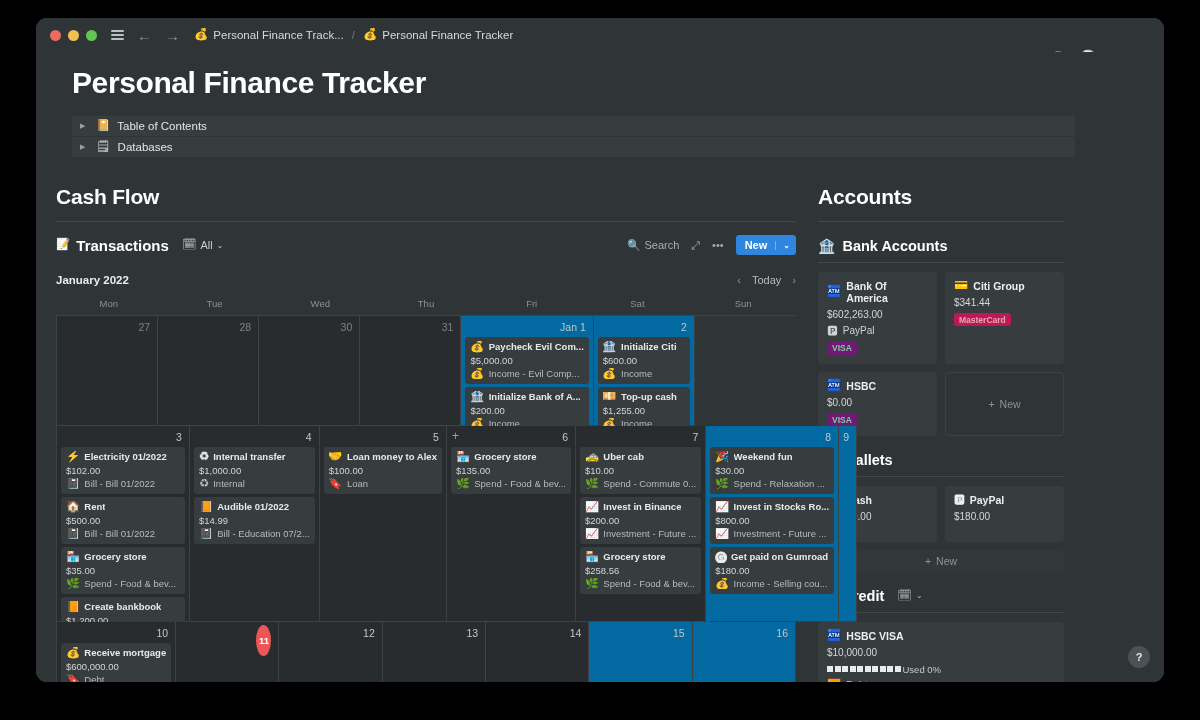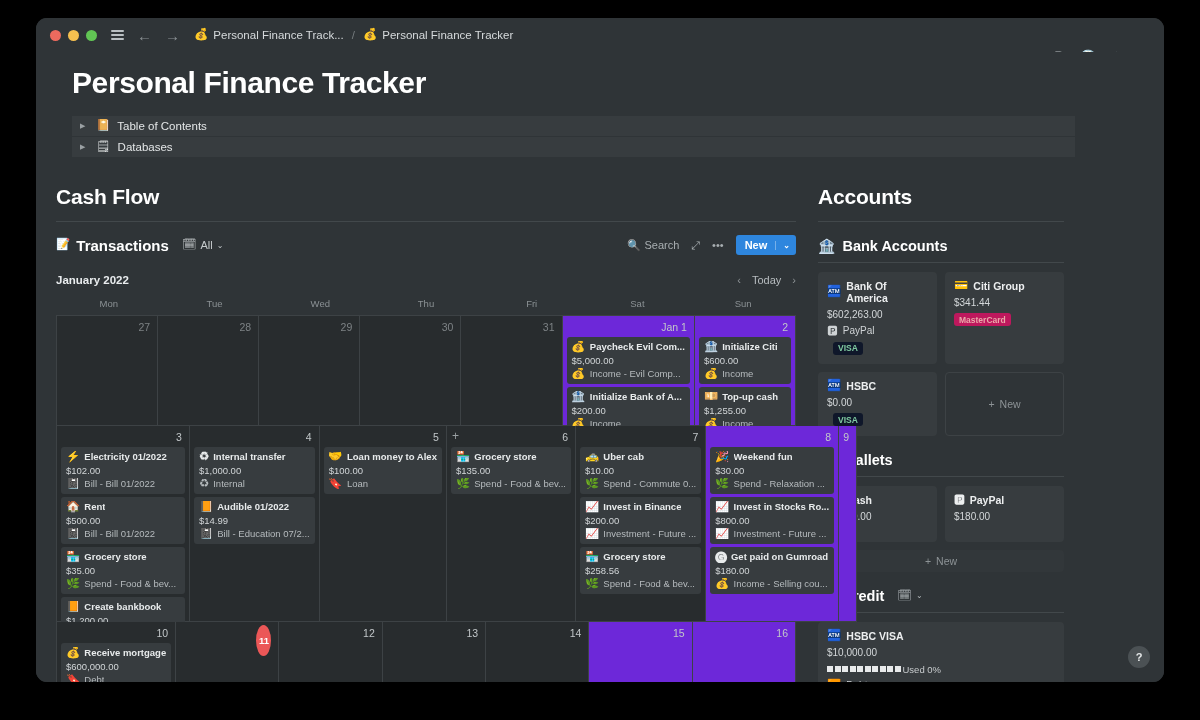--- a/index.html
+++ b/index.html
@@ -105,21 +105,21 @@
   .dow-row { display: grid; grid-template-columns: repeat(7, 1fr); margin-top: 6px; }
   .dow { font-size: 9.5px; color: #8b9194; text-align: center; padding-bottom: 6px; }
 
   .cal-grid { border-top: 1px solid #3d4245; border-left: 1px solid #3d4245; }
   .week { display: grid; grid-template-columns: repeat(7, 1fr); }
   .cell {
     border-right: 1px solid #3d4245; border-bottom: 1px solid #3d4245;
     background: #282c2e; padding: 4px 4px 6px 4px; position: relative;
     min-height: 28px;
   }
-  .cell.weekend { background: #6d28d9; }
+  .cell.weekend { background: #0369a1; }
   .cell.h110 { height: 110px; }
   .cell.h196 { height: 196px; }
   .cell.h90  { height: 90px; }
   .daynum {
     font-size: 10.5px; color: #c2c7c9; text-align: right; height: 14px;
     line-height: 14px; padding-right: 3px;
   }
   .daynum.dim { color: #7d8285; }
   .daynum.today-wrap { display: flex; justify-content: flex-end; }
   .today-pill {
@@ -161,21 +161,21 @@
     min-height: 56px;
   }
   .card.wide { grid-column: 1 / -1; }
   .card .ct { font-size: 10.5px; font-weight: 700; color: #eceeef;
               display: flex; align-items: center; gap: 5px; }
   .card .cb { font-size: 10px; color: #d4d8da; margin-top: 5px; }
   .card .cl { font-size: 10px; color: #cfd3d5; margin-top: 5px;
               display: flex; align-items: center; gap: 5px; }
   .tag { display: inline-block; font-size: 8.5px; font-weight: 700;
          padding: 1.5px 5px; border-radius: 3px; margin-top: 5px; }
-  .tag.visa { background: #0f172a; color: #7fc9a0; margin-left: 6px; }
+  .tag.visa { background: #701a75; color: #7fc9a0; }
   .tag.mc { background: #be185d; color: #e9a9a9; }
   .newcard {
     border-radius: 4px; background: transparent; border: 1px solid #3d4245;
     display: flex; align-items: center; justify-content: center;
     gap: 5px; color: #8d9396; font-size: 10.5px; min-height: 56px;
   }
   .newcard.flat { border: none; background: #32373a; min-height: 22px; margin-top: 8px; }
   .usedbar { display: flex; align-items: center; gap: 2px; margin-top: 6px; }
   .sq { display: flex; gap: 1.5px; }
   .sq i { width: 6px; height: 6px; background: #e8eaeb; display: block; }
@@ -291,23 +291,20 @@
           </div>
         <div class="cal-grid" id="cal-grid">
             <div class="week">
               <div class="cell h110">
                 <div class="daynum dim">27</div>
               </div>
               <div class="cell h110">
                 <div class="daynum dim">28</div>
               </div>
               <div class="cell h110">
-                <div class="daynum dim">29</div>
-              </div>
-              <div class="cell h110">
                 <div class="daynum dim">30</div>
               </div>
               <div class="cell h110">
                 <div class="daynum dim">31</div>
               </div>
               <div class="cell h110 weekend">
                 <div class="daynum">Jan 1</div>
                 <div class="ev">
                   <div class="t">
                     <span class="emoji">💰</span>

